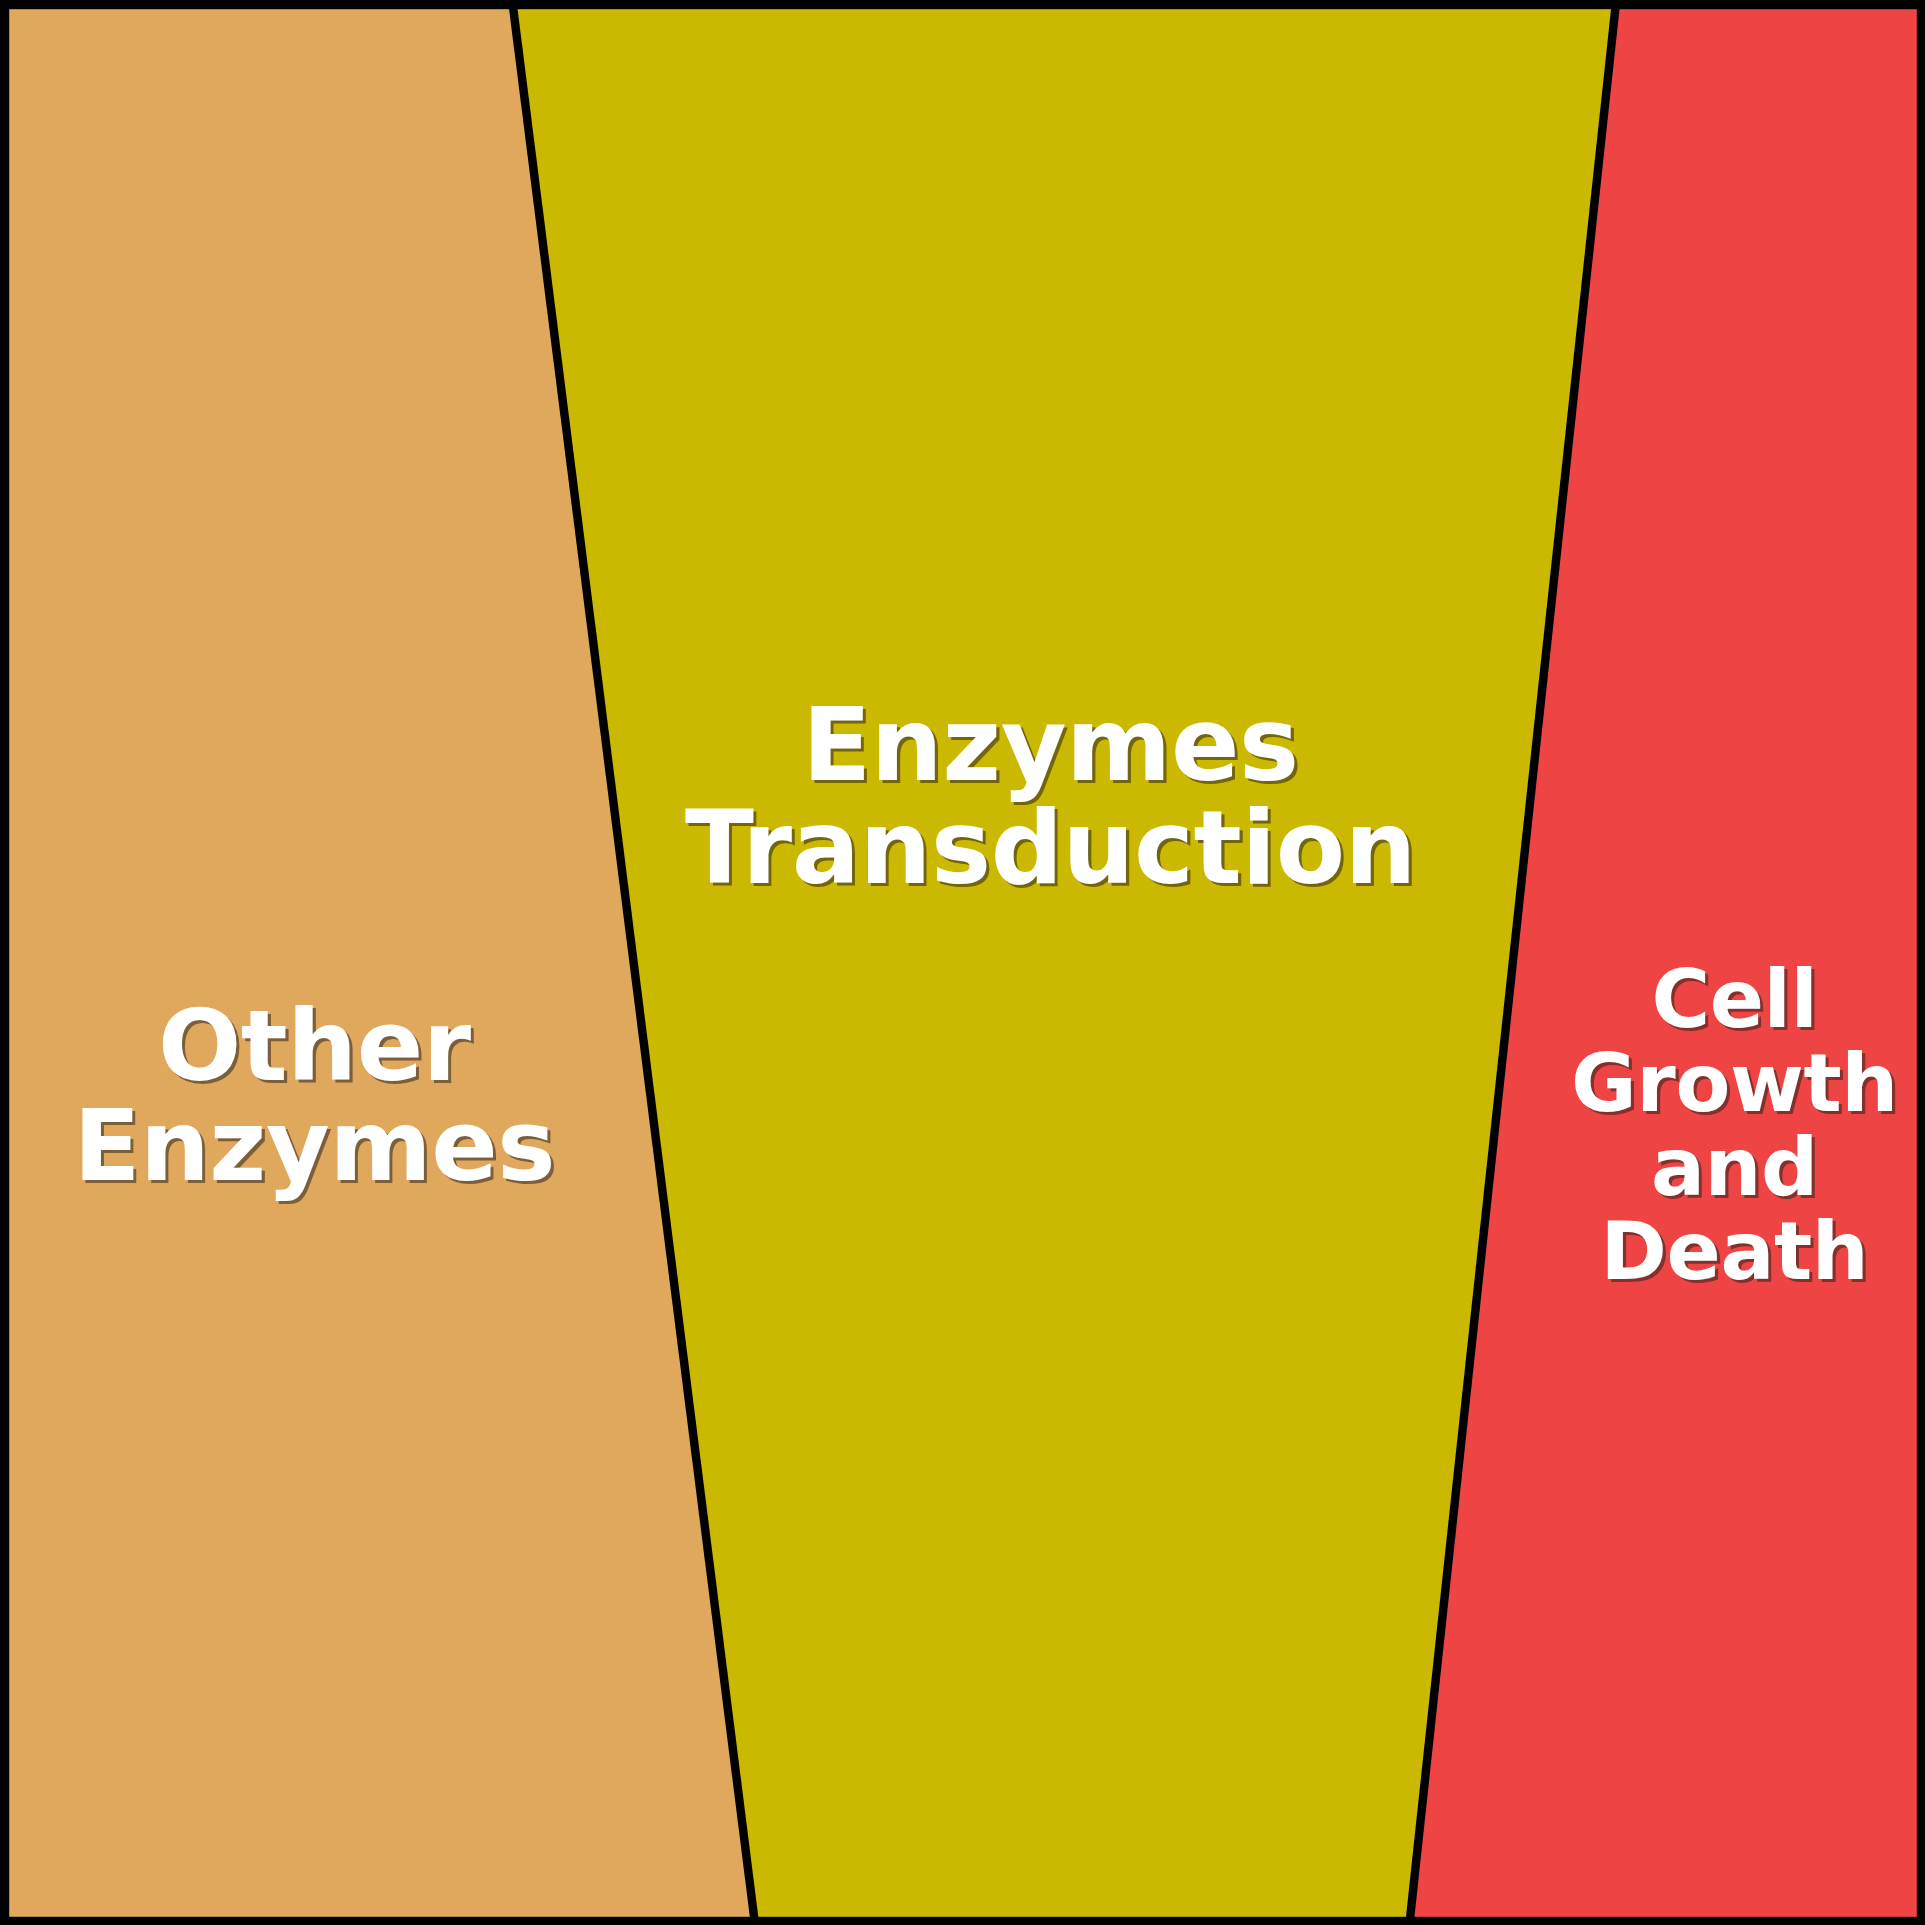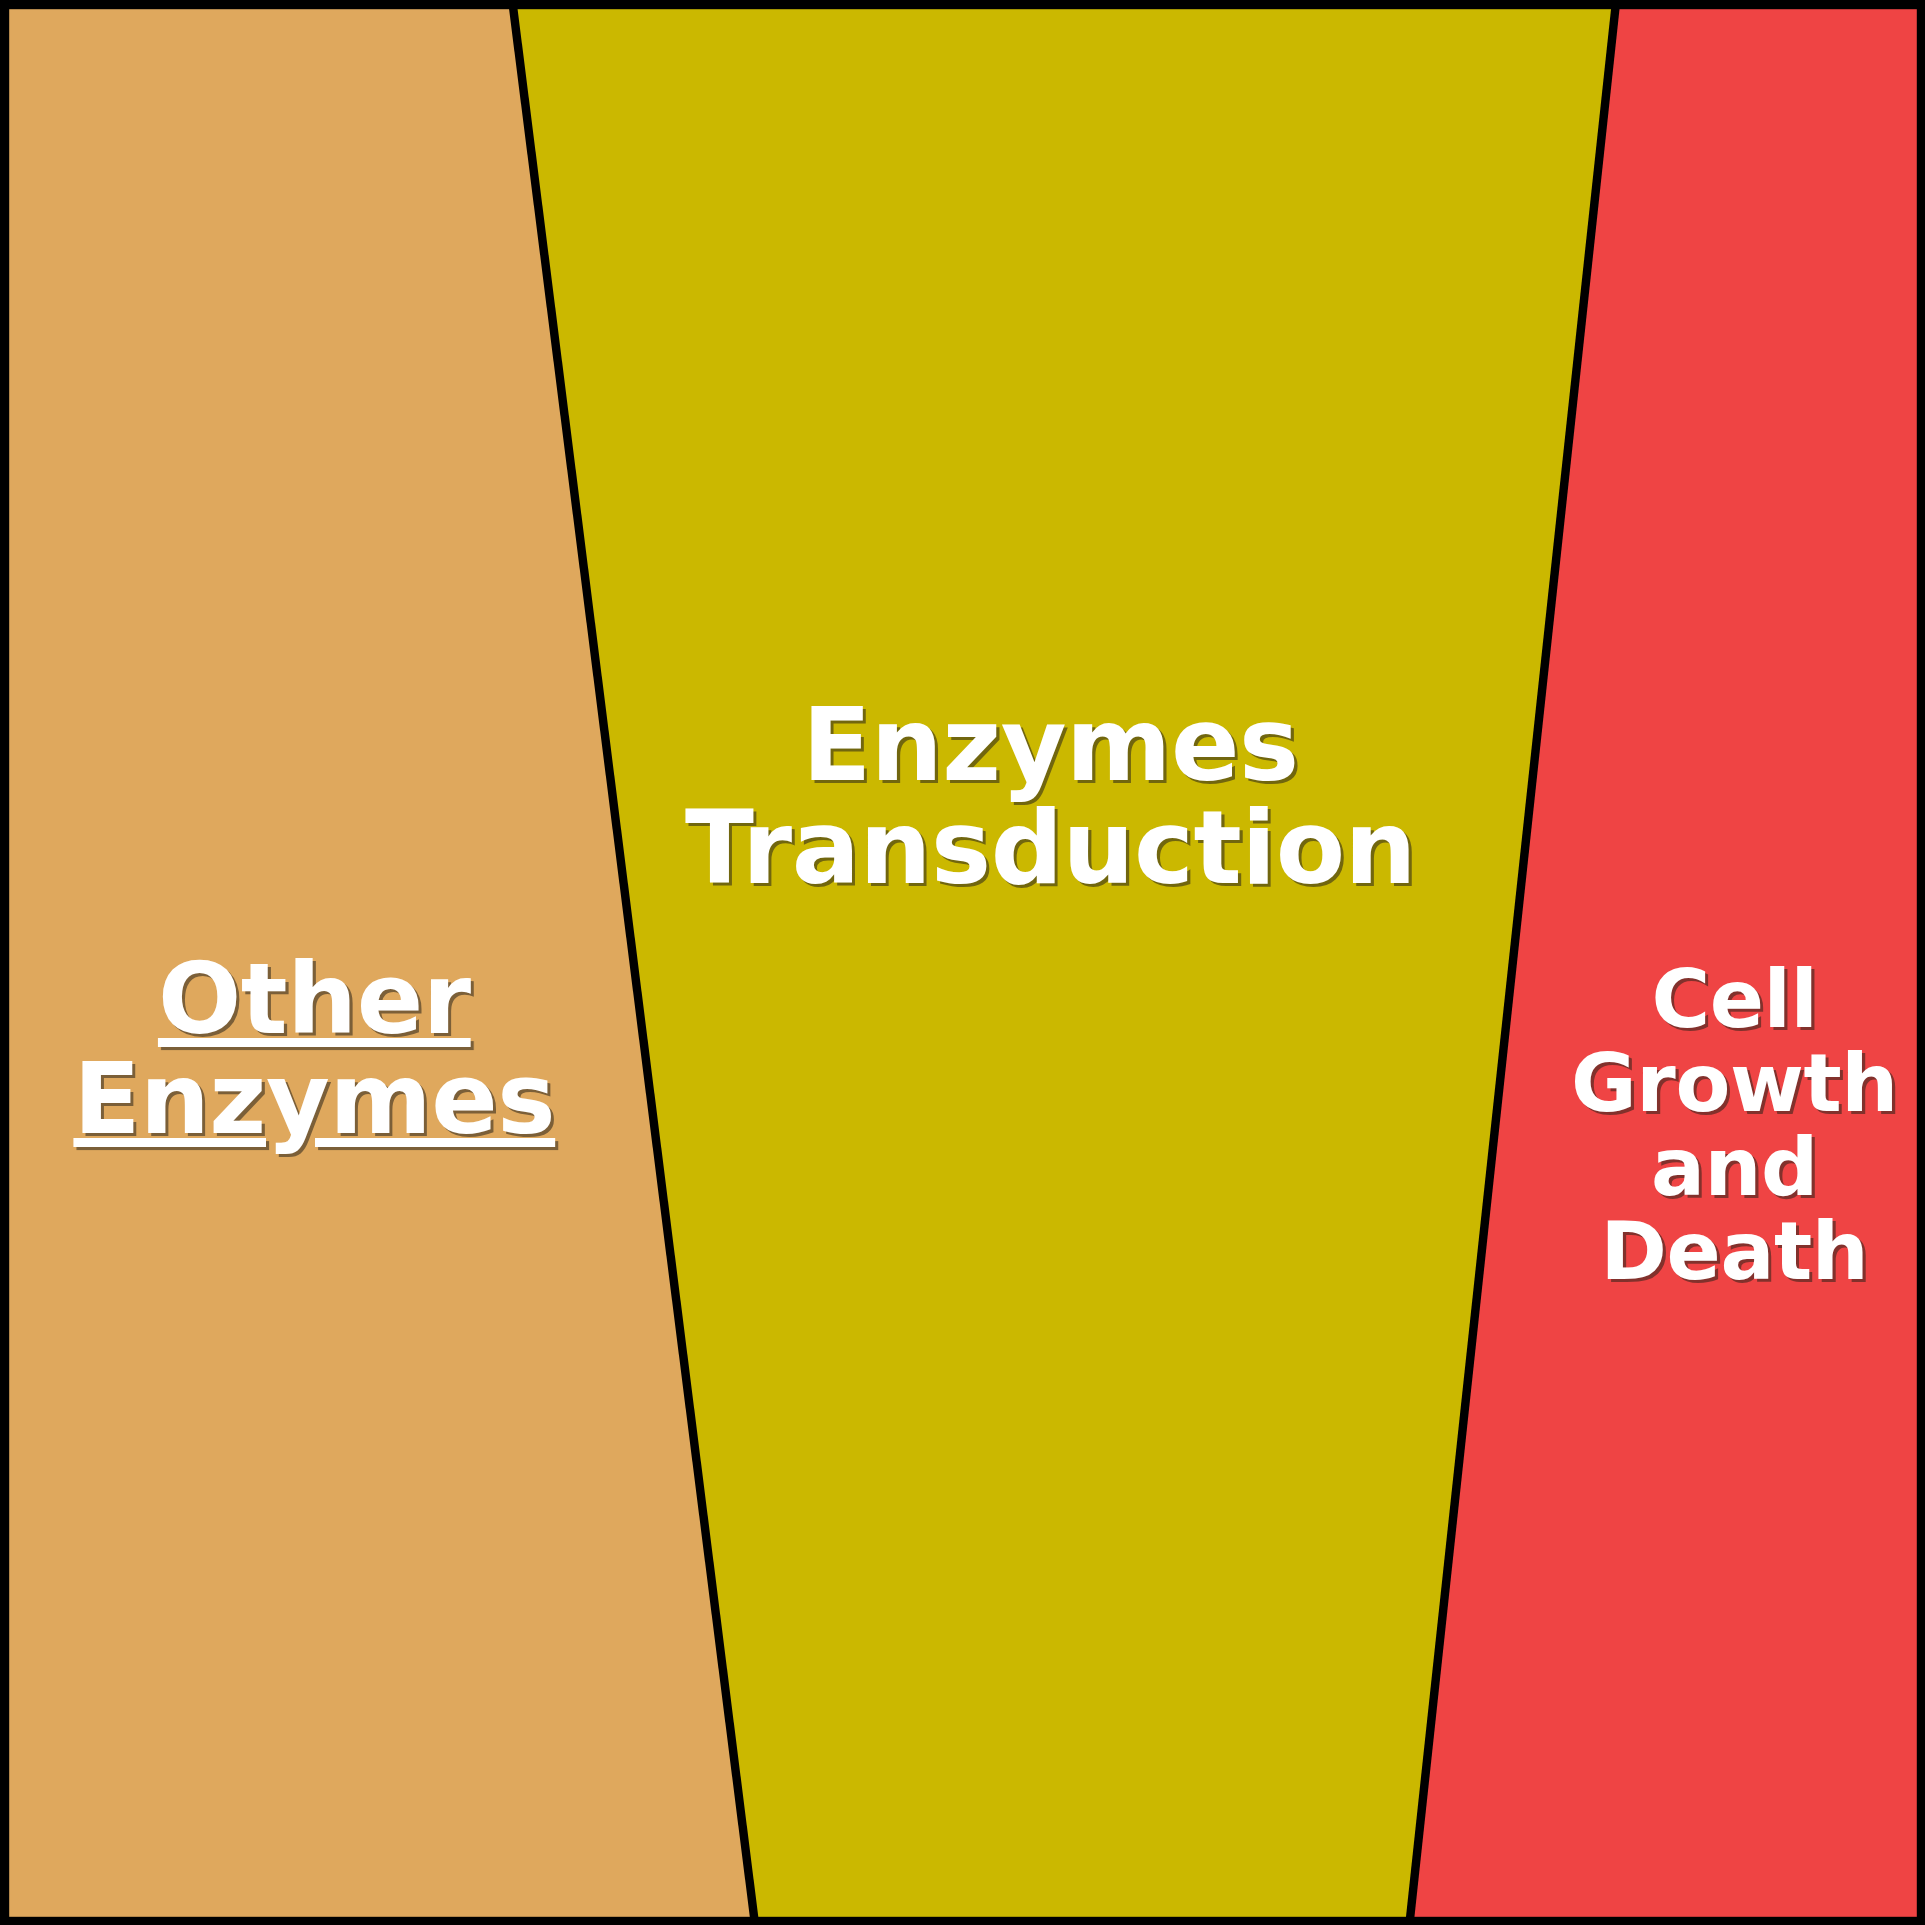--- a/index.html
+++ b/index.html
@@ -29,24 +29,23 @@
     text-align: center;
     line-height: 1.02;
     letter-spacing: -0.4px;
     white-space: pre-line;
     text-shadow: 3.1px 3.1px 0 rgba(40,35,25,0.55);
     pointer-events: none;
     -webkit-font-smoothing: antialiased;
   }
   #label-other-enzymes {
     left: 15.3px;
-    top: 950px;
+    top: 997px;
     width: 598px;
     font-size: 98px;
-    text-decoration: underline;
   }
   #label-signal-transduction {
     left: 675px;
     top: 694px;
     width: 751px;
     font-size: 101px;
   }
   #label-cell-growth-death {
     left: 1566px;
     top: 958px;

